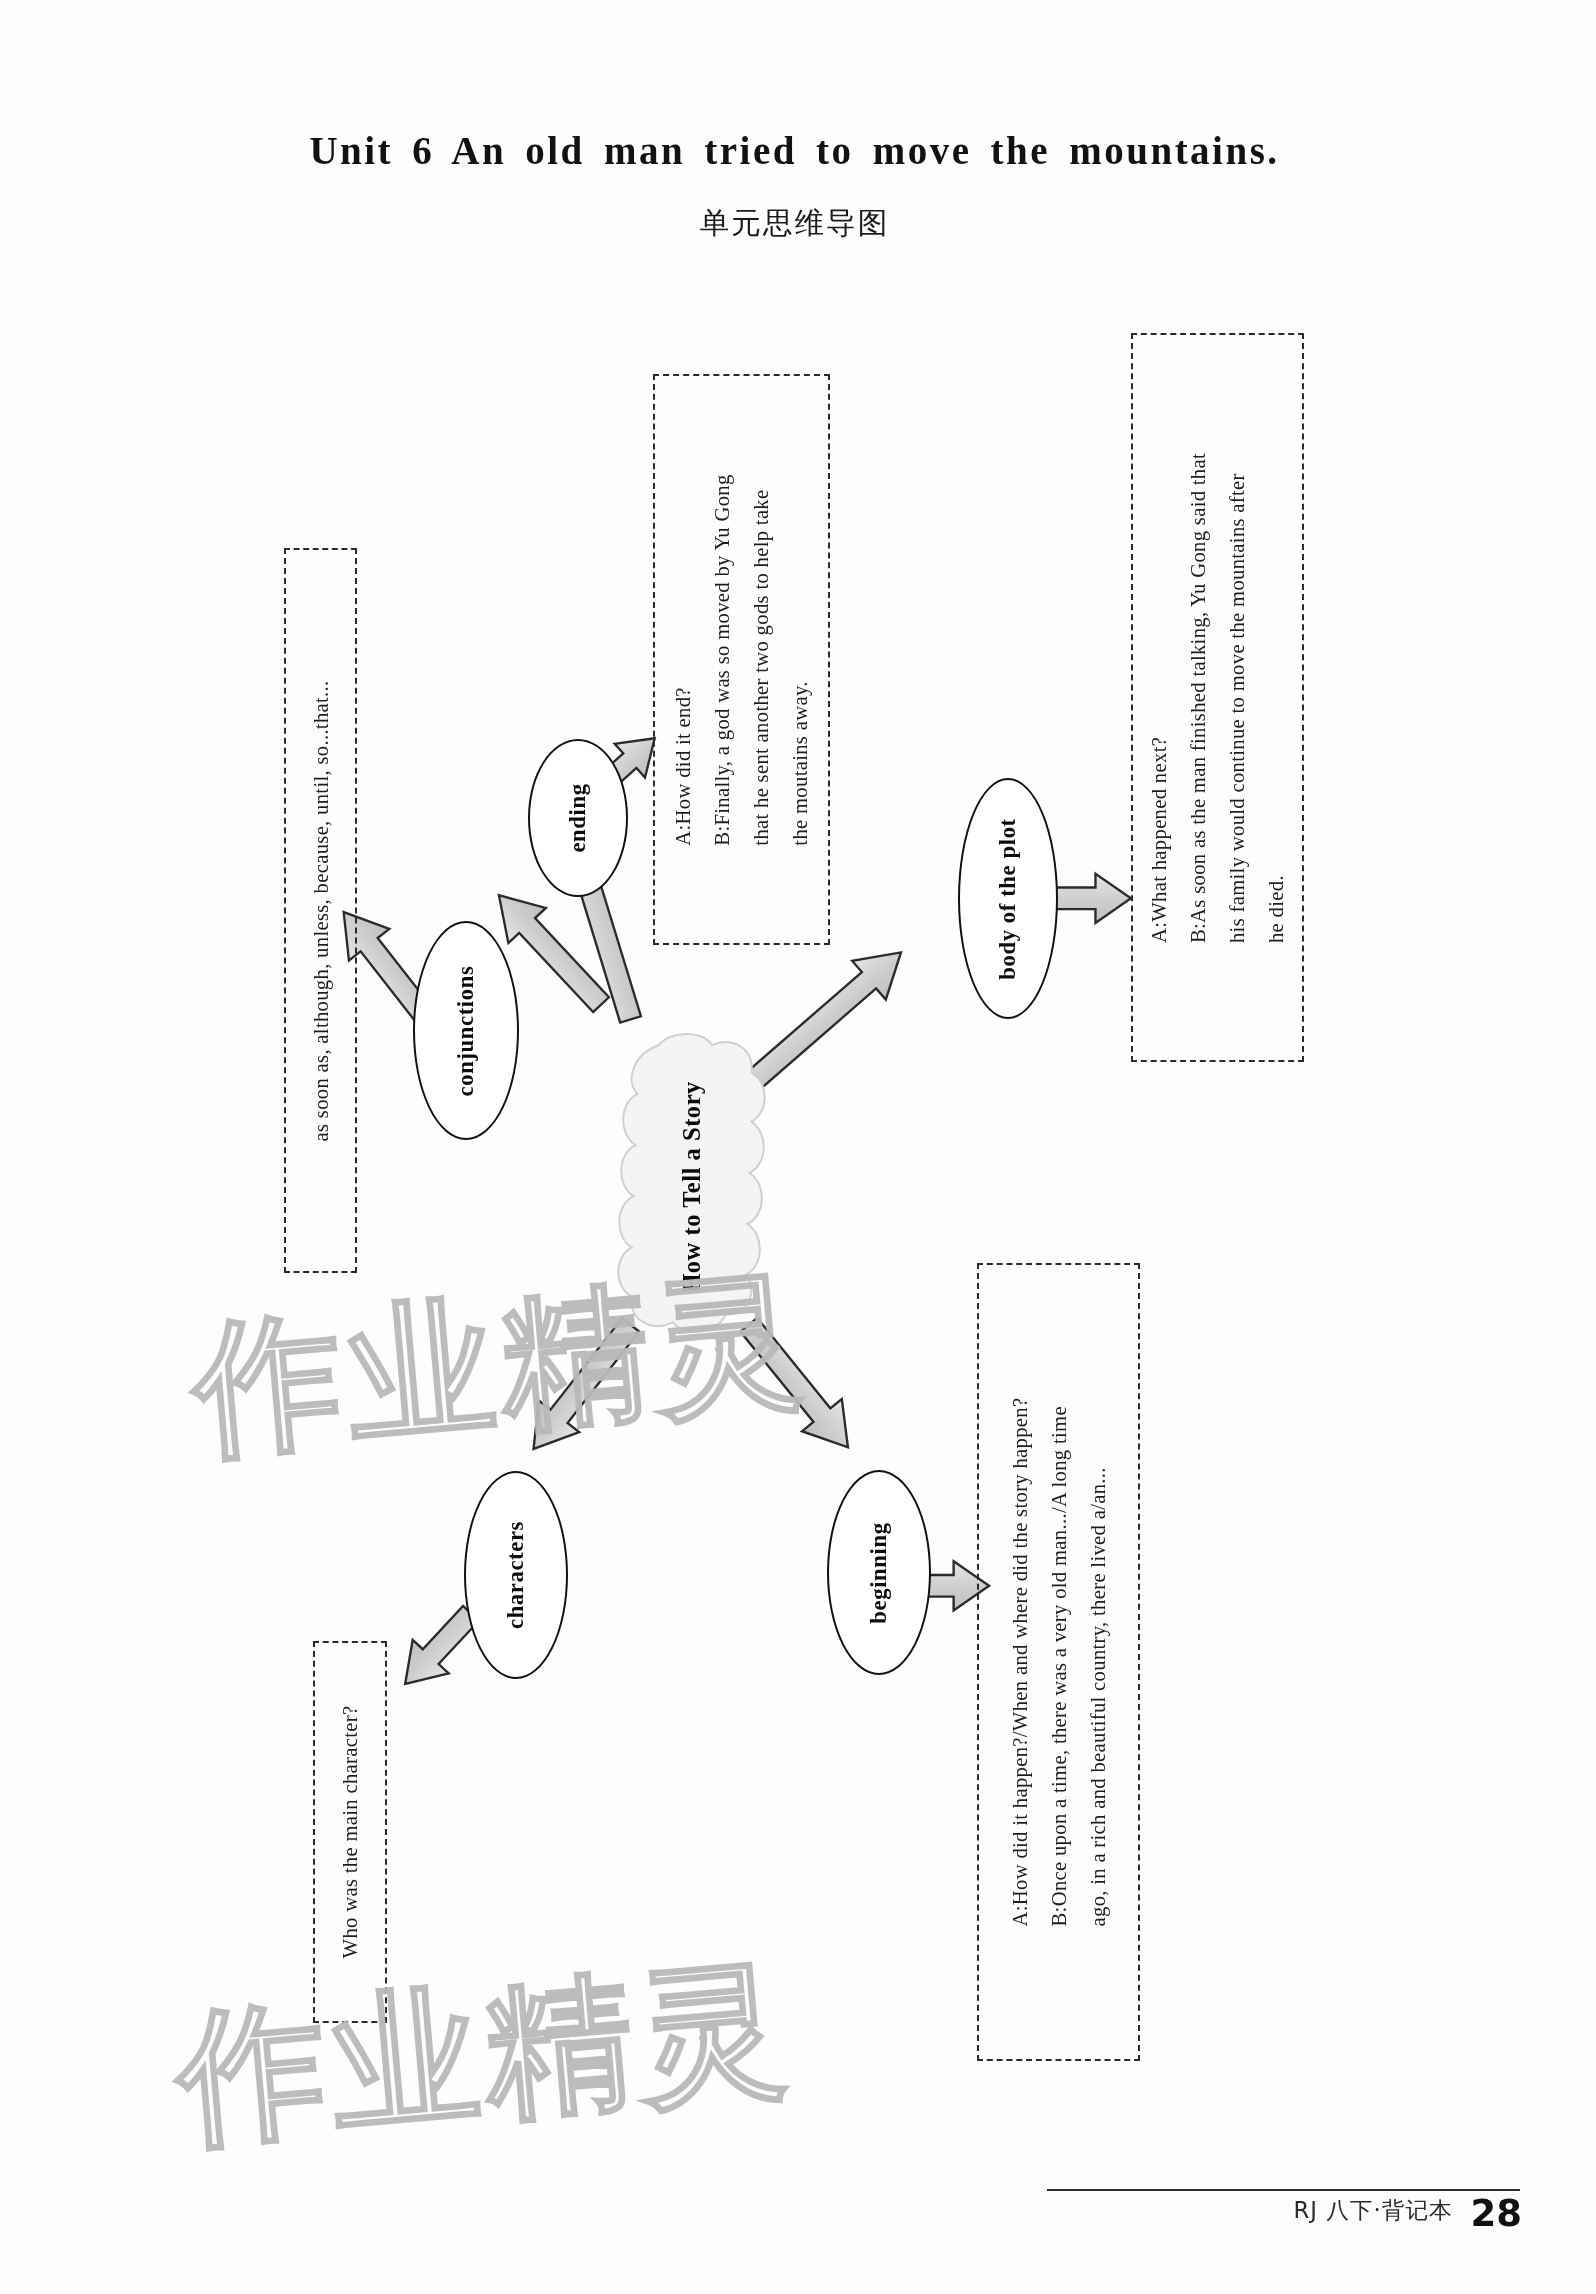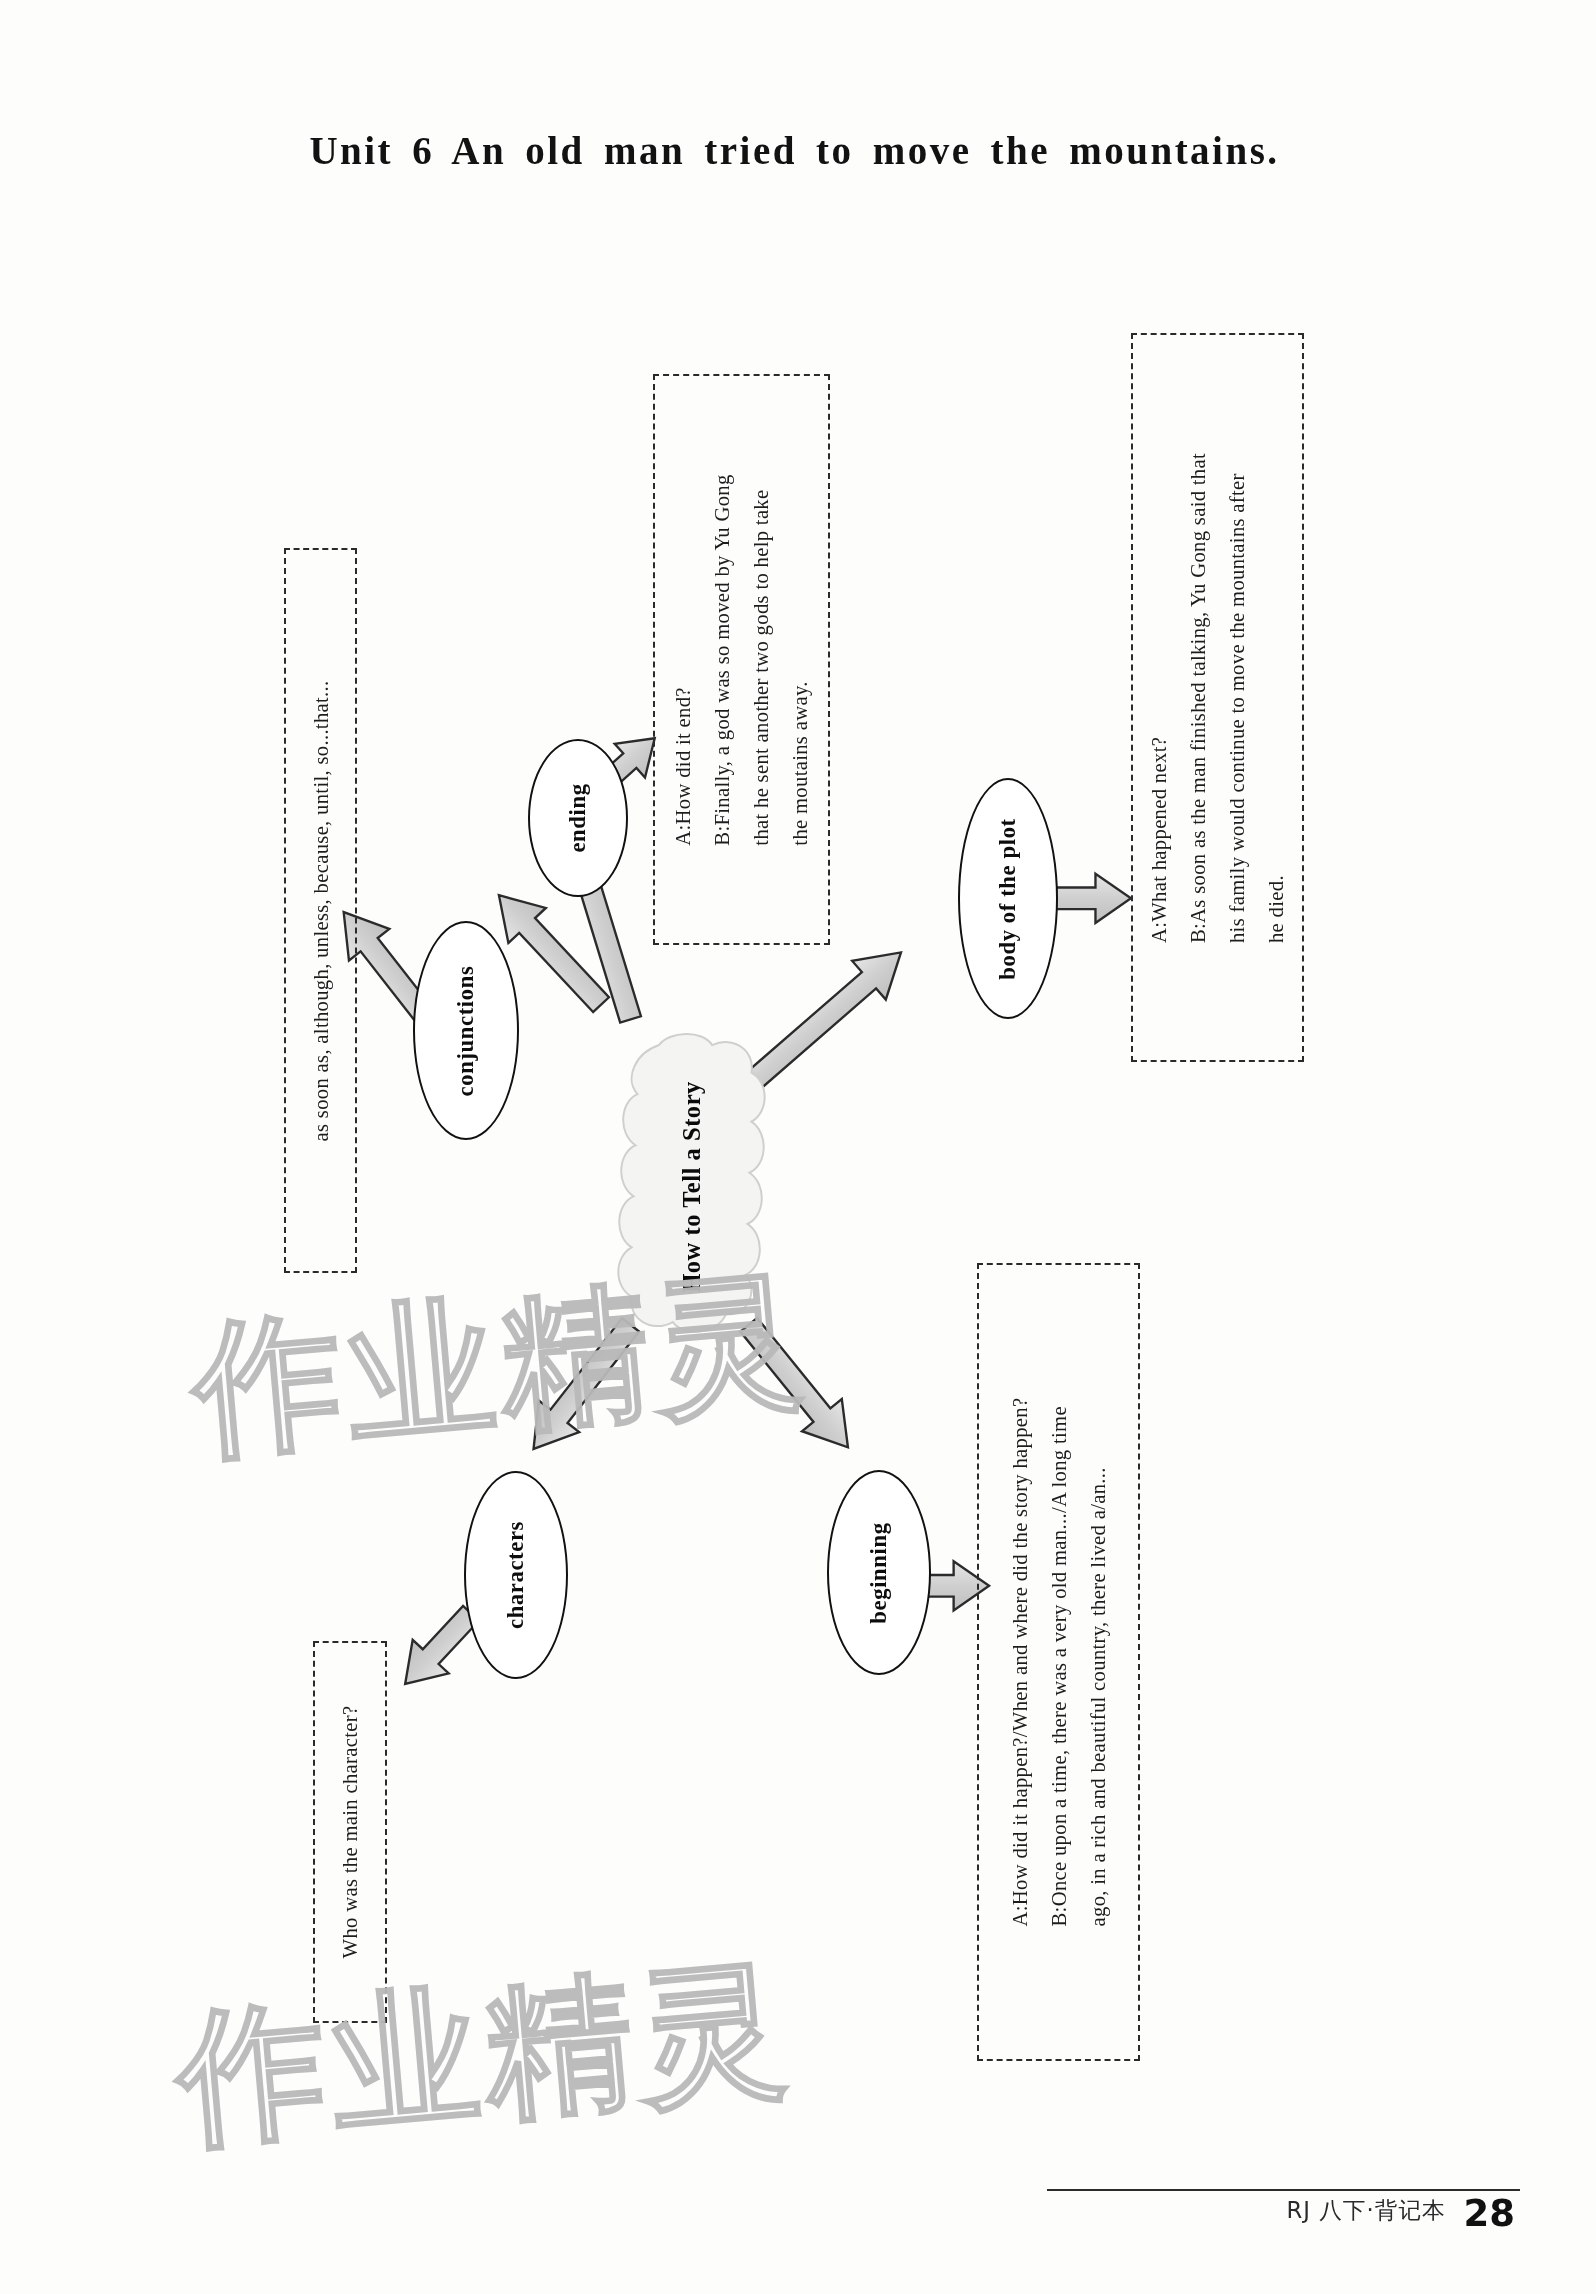--- a/index.html
+++ b/index.html
@@ -139,21 +139,21 @@
     white-space: nowrap;
     transform: rotate(-5deg);
     opacity: 0.95;
   }
   #watermark-1 { left: 193px; top: 1266px; }
   #watermark-2 { left: 177px; top: 1955px; }
 
   
   #footer {
     position: absolute;
-    right: 82px;
+    right: 75px;
     top: 2195px;
     display: flex;
     align-items: flex-end;
     gap: 17.7px;
   }
   #footer-rule {
     position: absolute;
     right: 77px;
     top: 2189px;
     width: 473px;
@@ -175,20 +175,21 @@
     line-height: 1;
   }
 </style>
 </head>
 <body>
 
 <div id="page">
 
   <div id="header">
     <div id="unit-title">Unit 6   An old man tried to move the mountains.</div>
+    <div id="subtitle">单元思维导图</div>
   </div>
 
   <svg id="arrows" viewBox="0 0 1621 2329" width="1597" height="2294" xmlns="http://www.w3.org/2000/svg">
     <defs>
       <linearGradient id="arrGrad" x1="0" y1="0" x2="0" y2="1">
         <stop offset="0%" stop-color="#e6e6e6"></stop>
         <stop offset="50%" stop-color="#cfcfcf"></stop>
         <stop offset="100%" stop-color="#bfbfbf"></stop>
       </linearGradient>
     </defs>

